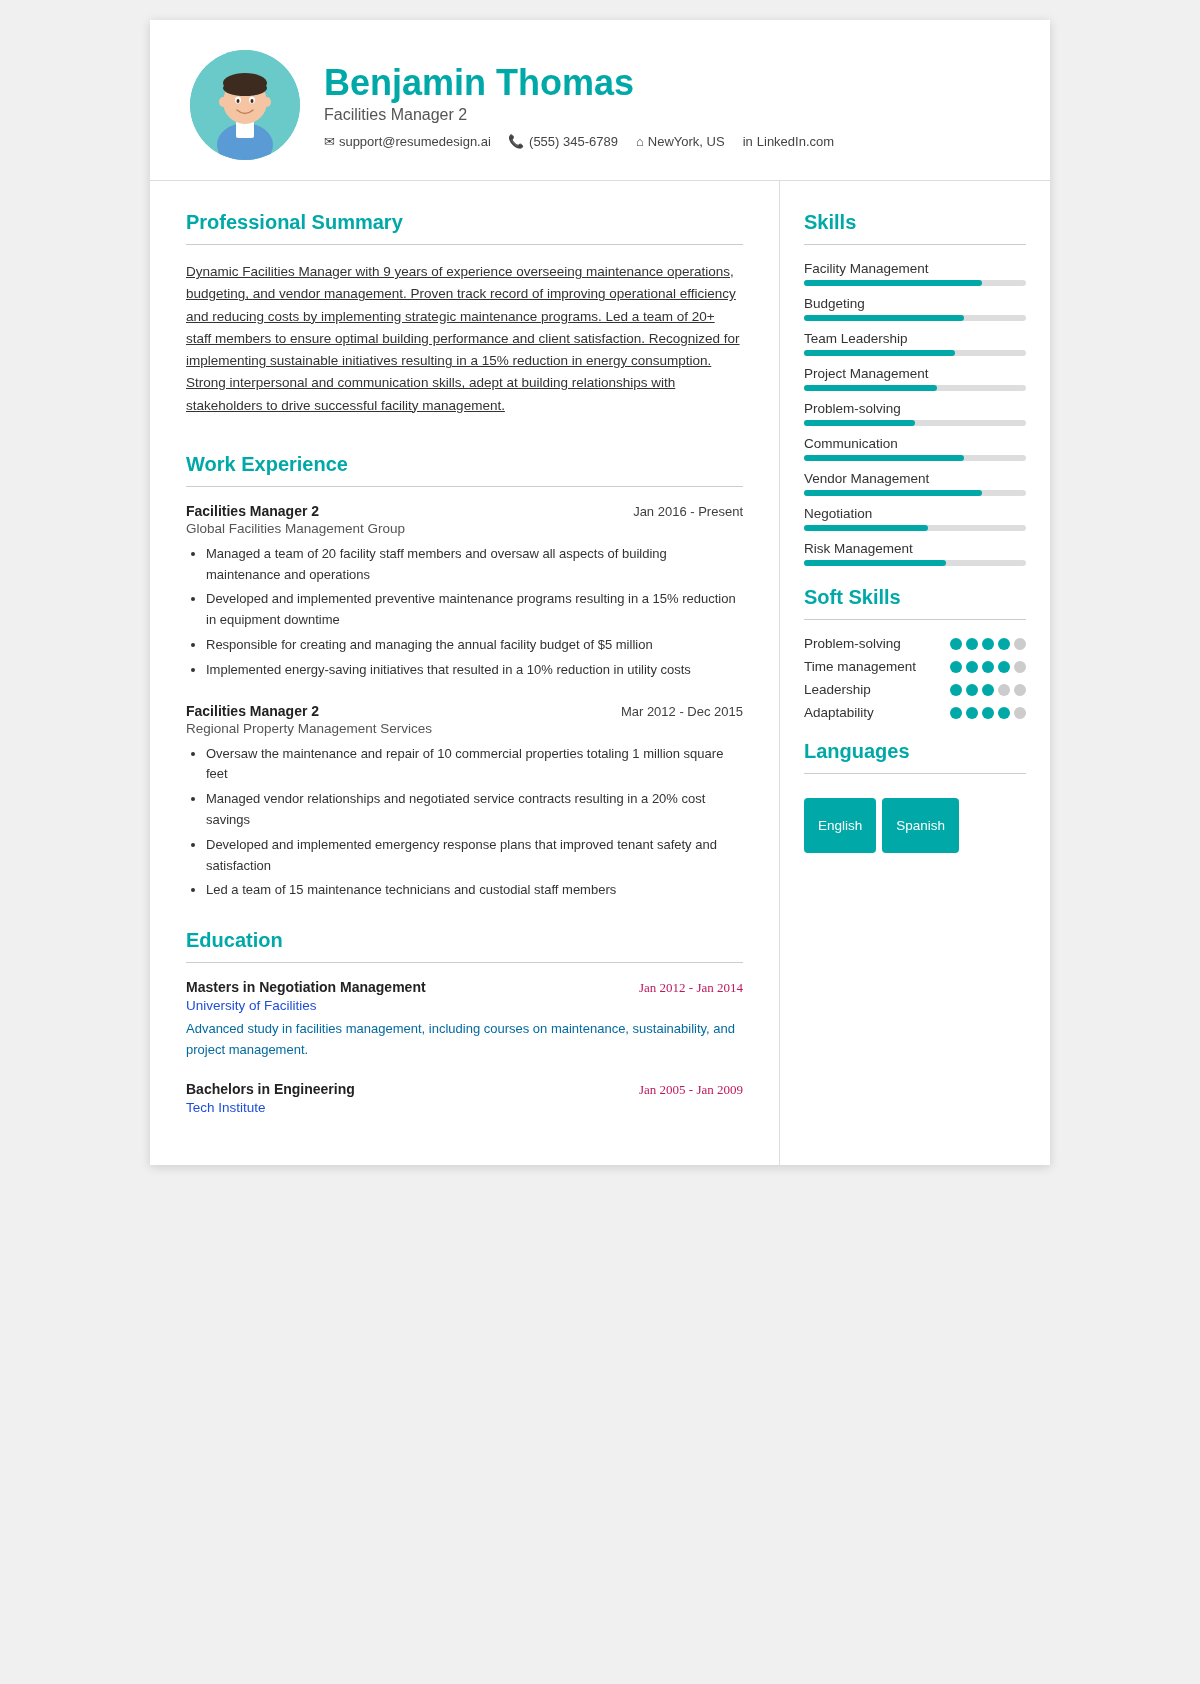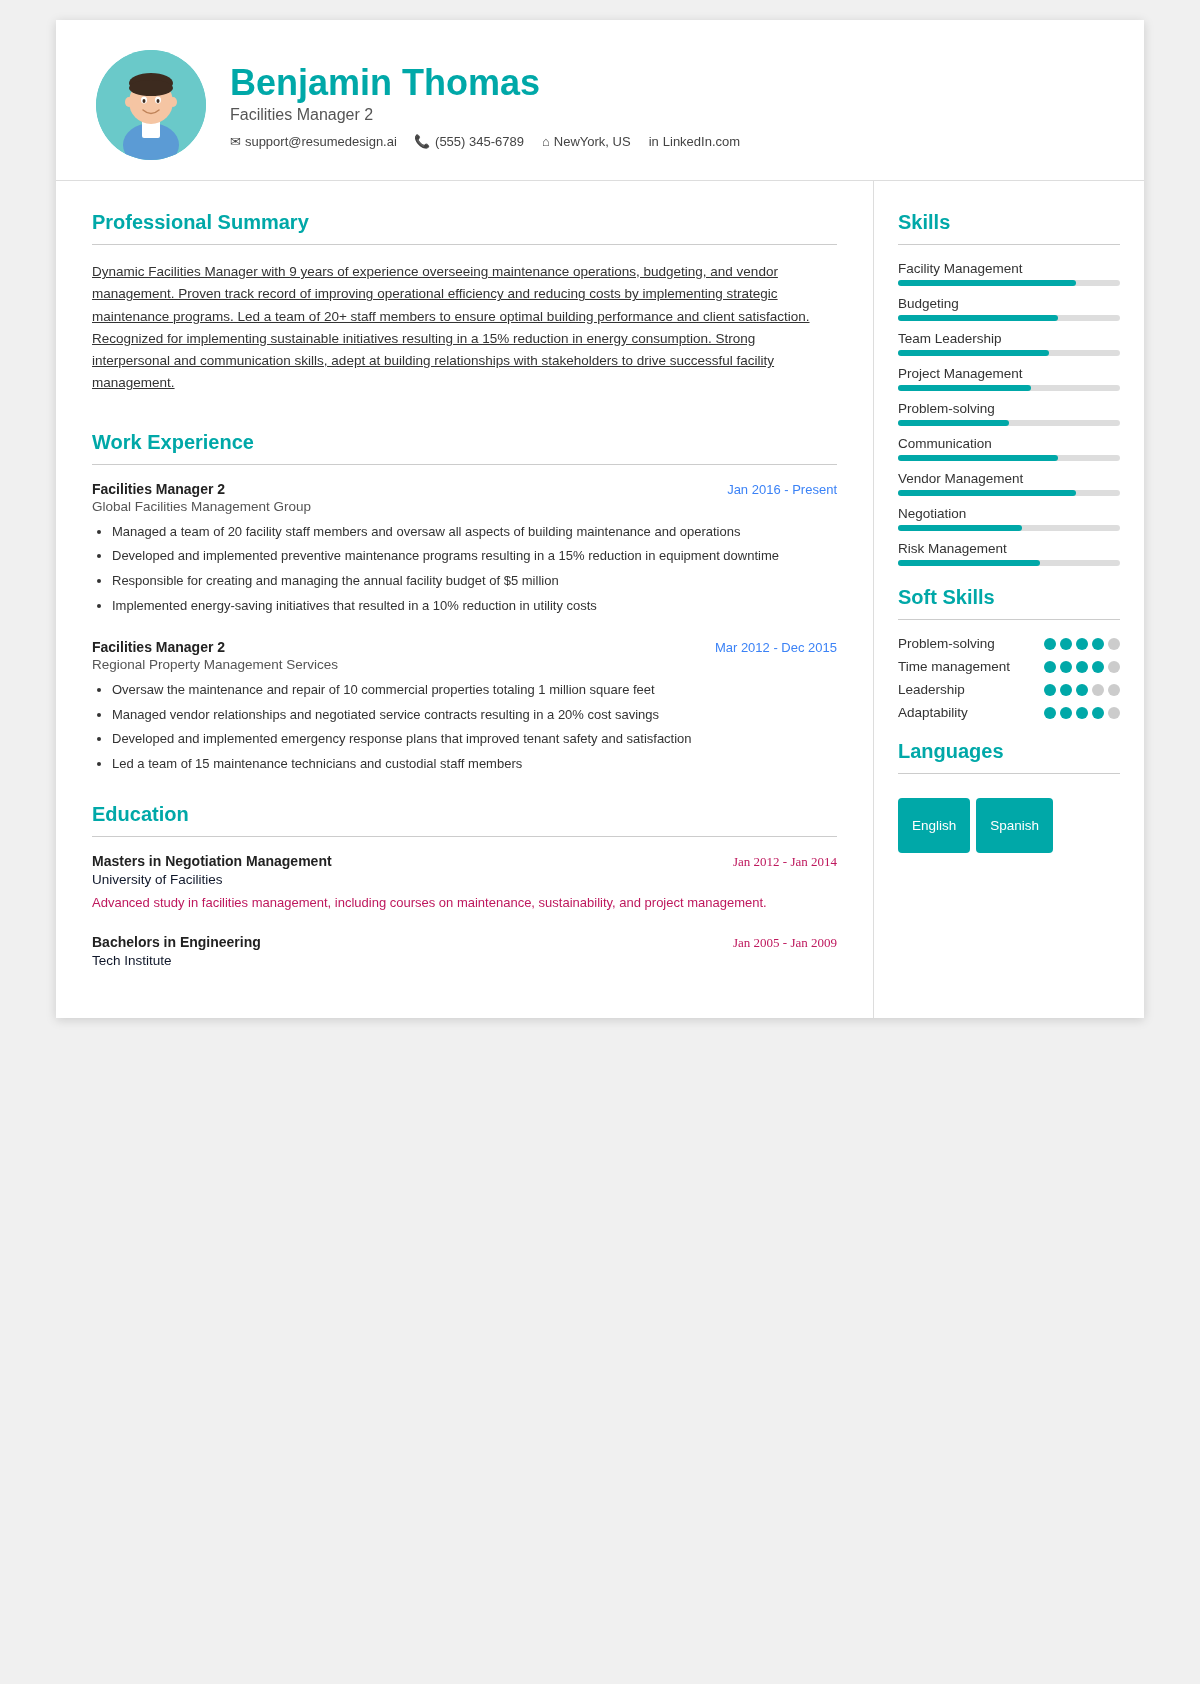--- a/index.html
+++ b/index.html
@@ -4,21 +4,21 @@
   <style>
     * { margin: 0; padding: 0; box-sizing: border-box; }
     body {
       font-family: Arial, sans-serif;
       background: #f0f0f0;
       display: flex;
       justify-content: center;
       padding: 20px;
     }
     .resume-container {
-      width: 1088px;
+      width: 900px;
       background: #fff;
       box-shadow: 0 2px 10px rgba(0,0,0,0.15);
     }
     
     .header {
       padding: 30px 40px 20px 40px;
       display: flex;
       align-items: center;
       gap: 24px;
       border-bottom: 1px solid #ddd;
@@ -105,42 +105,42 @@
     
     .work-section { margin-bottom: 28px; margin-top: 36px; }
     .job-block { margin-bottom: 22px; }
     .job-header {
       display: flex;
       justify-content: space-between;
       align-items: baseline;
       margin-bottom: 2px;
     }
     .job-title { font-size: 14px; font-weight: 700; color: #222; }
-    .job-date { font-size: 13px; color: #3b82f6; }
+    .job-date { font-size: 13px; color: #404040; }
     .job-company { font-size: 13.5px; color: #555; margin-bottom: 8px; }
     .job-bullets { margin-left: 20px; }
     .job-bullets li {
       font-size: 13px;
       color: #333;
       line-height: 1.6;
       margin-bottom: 4px;
     }
 
     
     .edu-block { margin-bottom: 20px; }
     .edu-header {
       display: flex;
       justify-content: space-between;
       align-items: baseline;
       margin-bottom: 2px;
     }
     .edu-degree { font-size: 14px; font-weight: 700; color: #222; }
     .edu-date { font-size: 13px; color: #be185d; font-family: Liberation Serif, serif; }
-    .edu-school { font-size: 13.5px; color: #0f172a; margin-bottom: 6px; }
-    .edu-desc { font-size: 13px; color: #be185d; line-height: 1.6; }
+    .edu-school { font-size: 13.5px; color: #1d4ed8; margin-bottom: 6px; }
+    .edu-desc { font-size: 13px; color: #0369a1; line-height: 1.6; }
 
     
     .skill-item { margin-bottom: 10px; }
     .skill-name { font-size: 13.5px; color: #333; margin-bottom: 4px; }
     .skill-bar-bg {
       height: 6px;
       background: #ddd;
       border-radius: 3px;
       width: 100%;
     }

